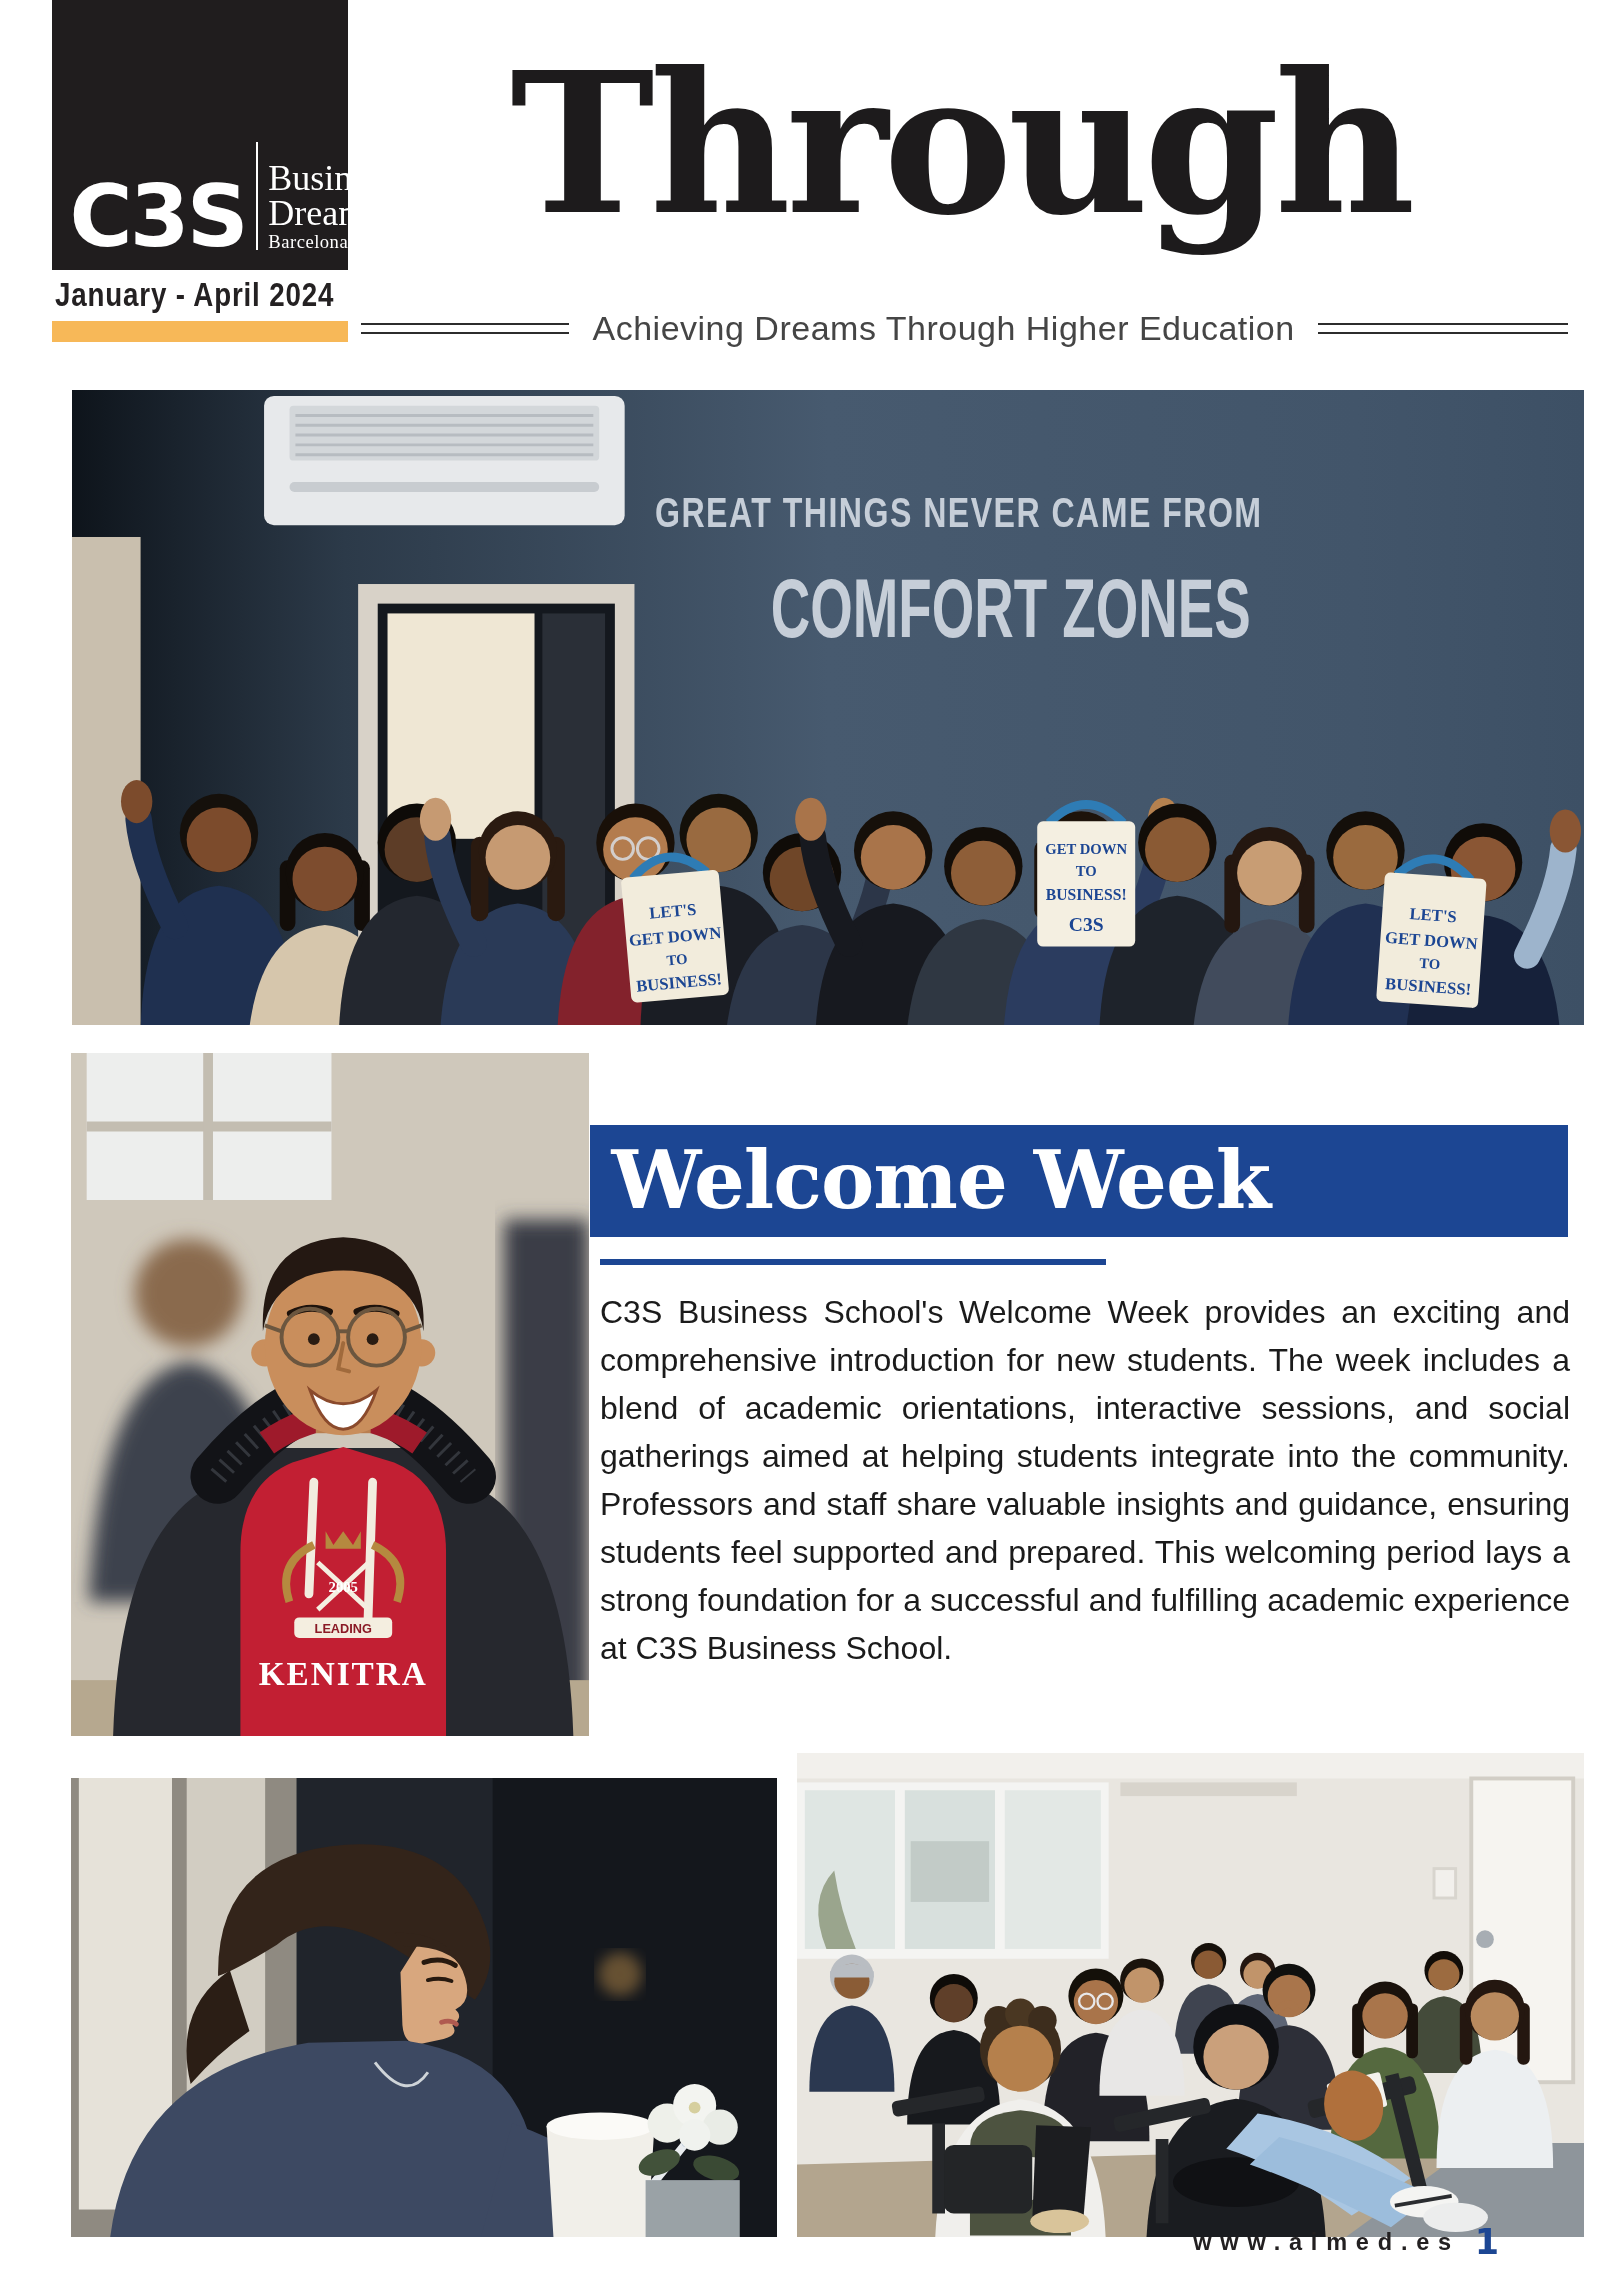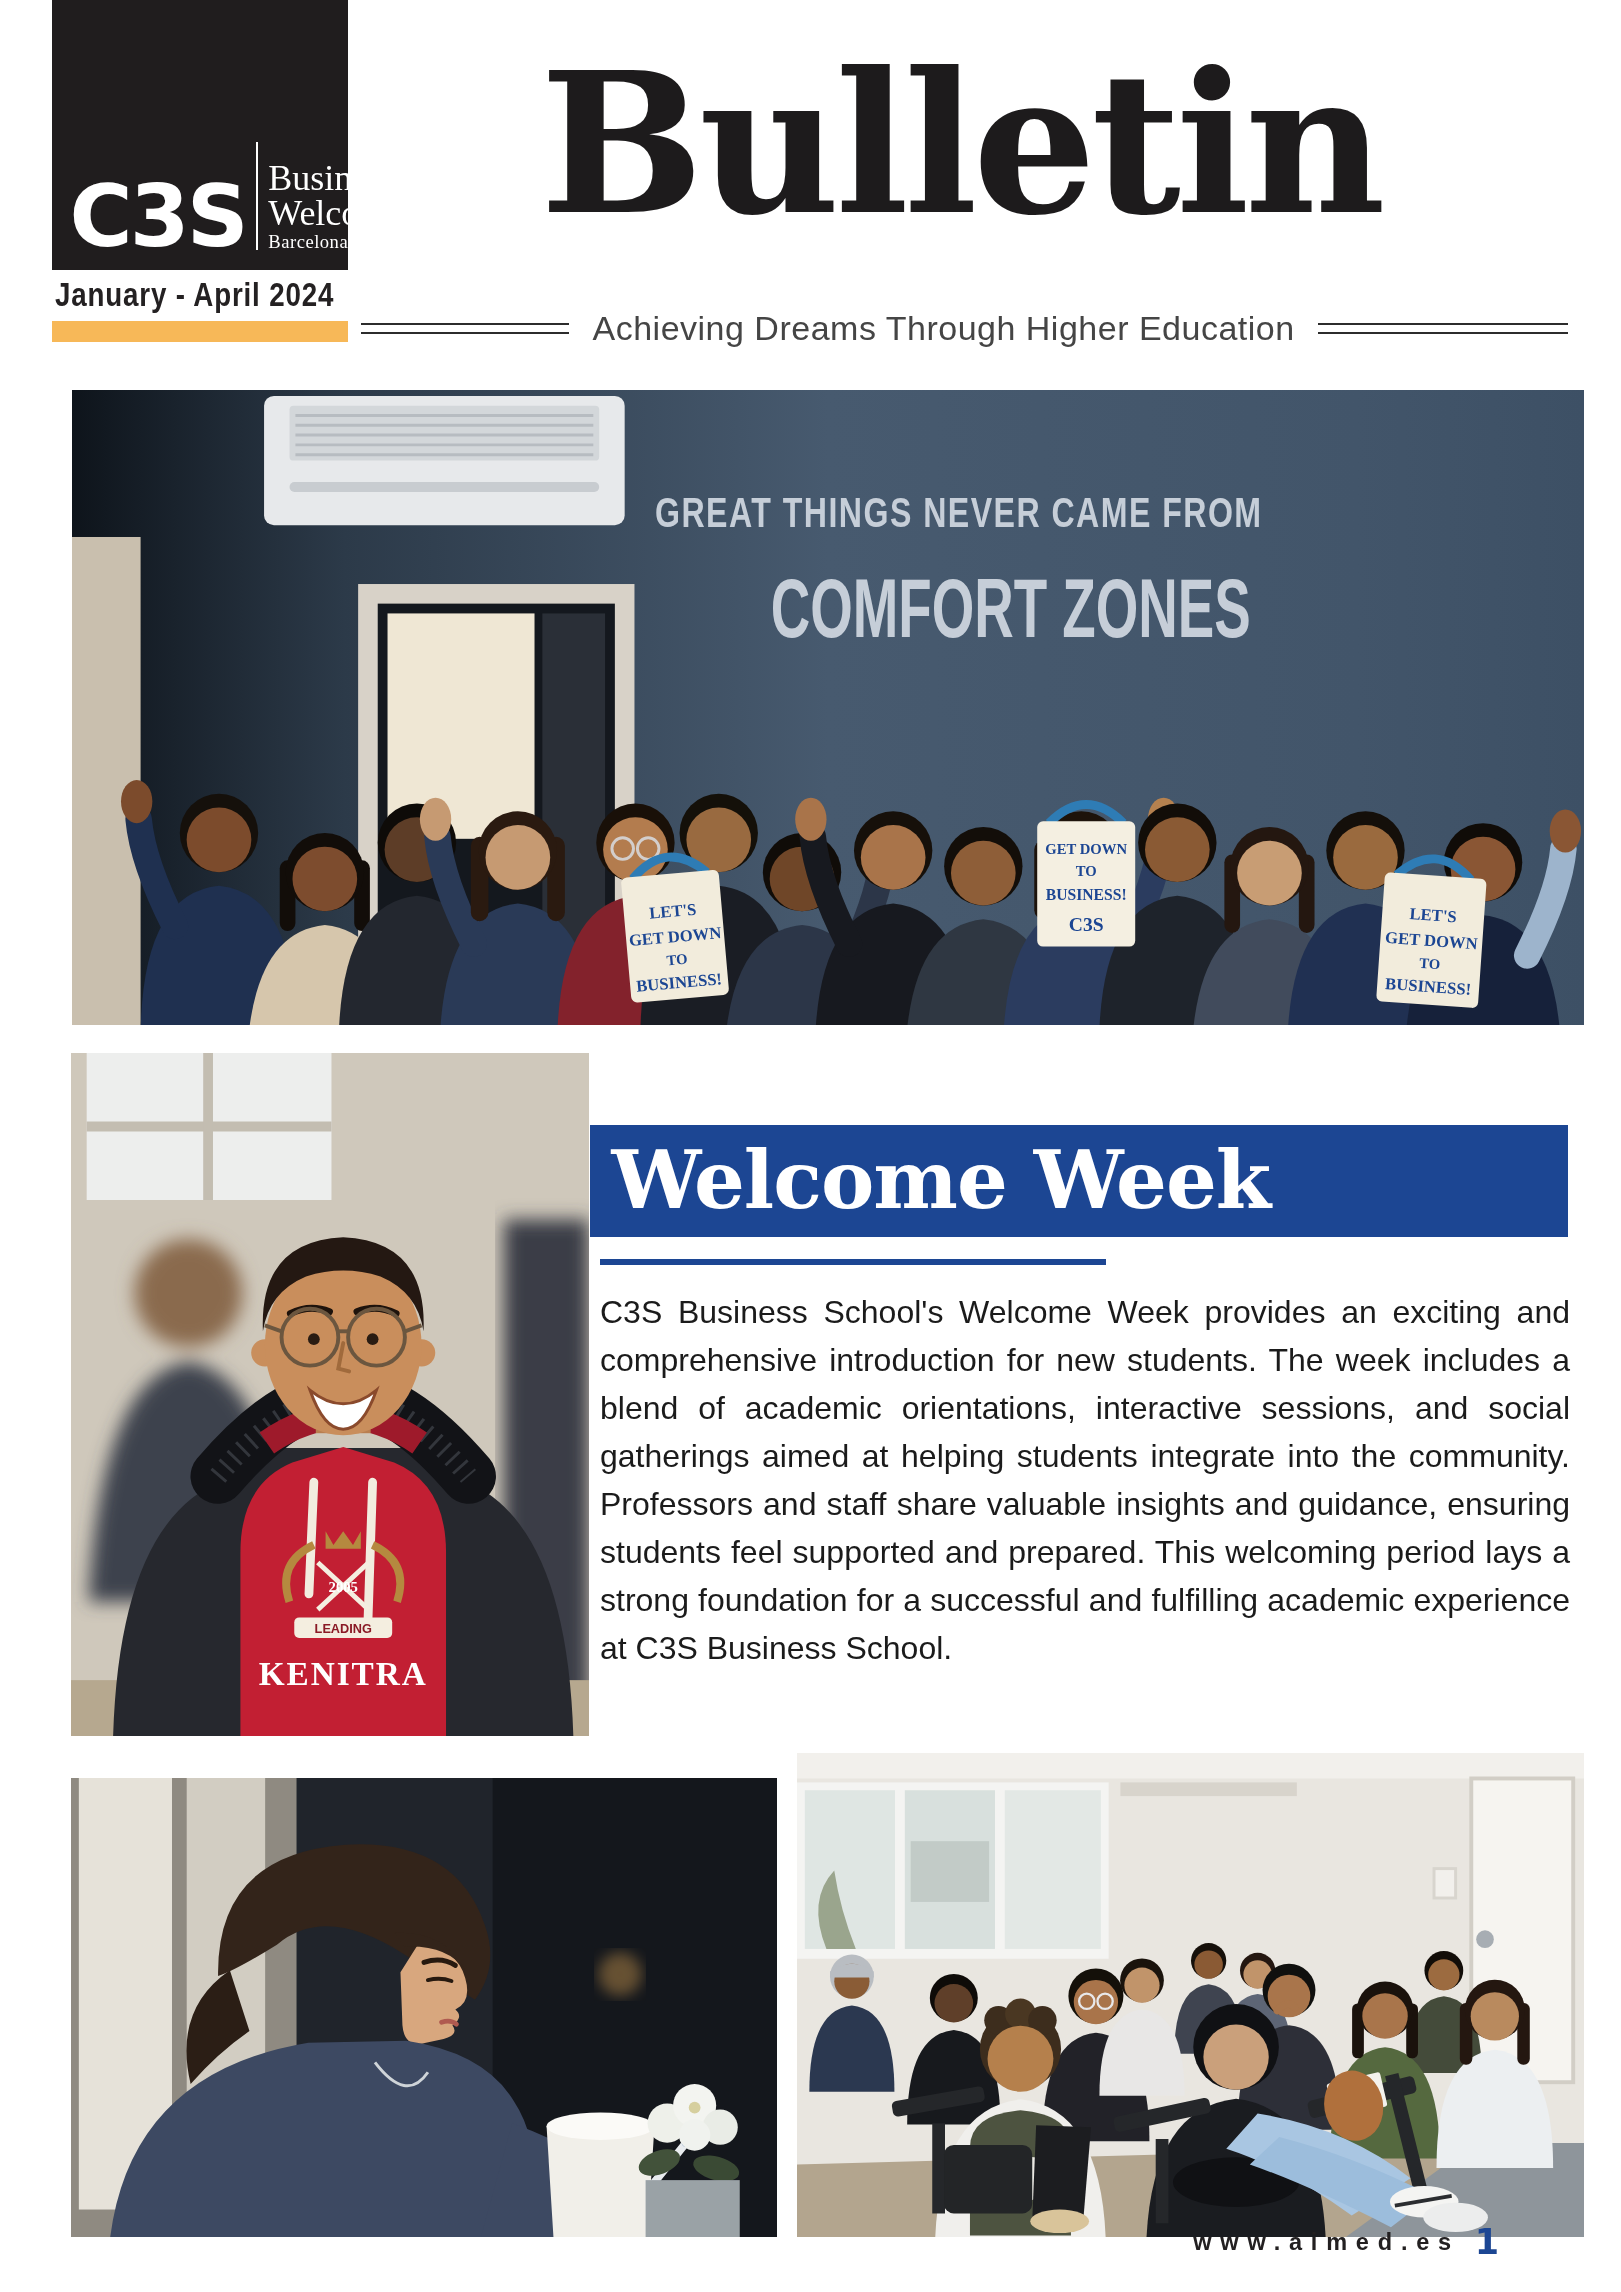--- a/index.html
+++ b/index.html
@@ -62,30 +62,30 @@
 <body>
 
 <div class="page">
 
   <div class="logo-box">
     <div class="logo-row">
       <span class="logo-acronym">C3S</span>
       <span class="logo-divider"></span>
       <span class="logo-text">
         <span>Business</span>
-        <span>Welcome</span>
+        <span>Dreams</span>
         <span class="logo-city">Barcelona</span>
       </span>
     </div>
   </div>
 
   <div class="issue-date">January - April 2024</div>
   <div class="accent-bar"></div>
 
-  <h1 class="masthead-title">Bulletin</h1>
+  <h1 class="masthead-title">Through</h1>
 
   <div class="tagline-row">
     <span class="dbl dbl-left"></span>
     <span class="tagline">Achieving Dreams Through Higher Education</span>
     <span class="dbl dbl-right"></span>
   </div>
 
   <figure class="hero-photo">
     <svg viewBox="0 0 1543 648" preserveAspectRatio="none">
       <defs>

